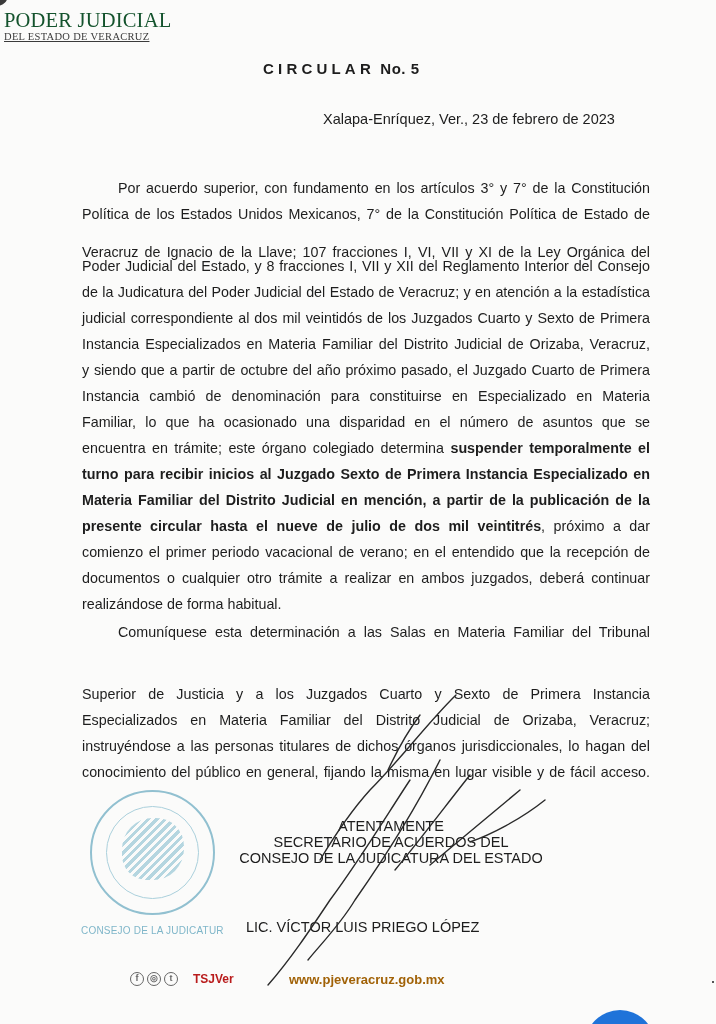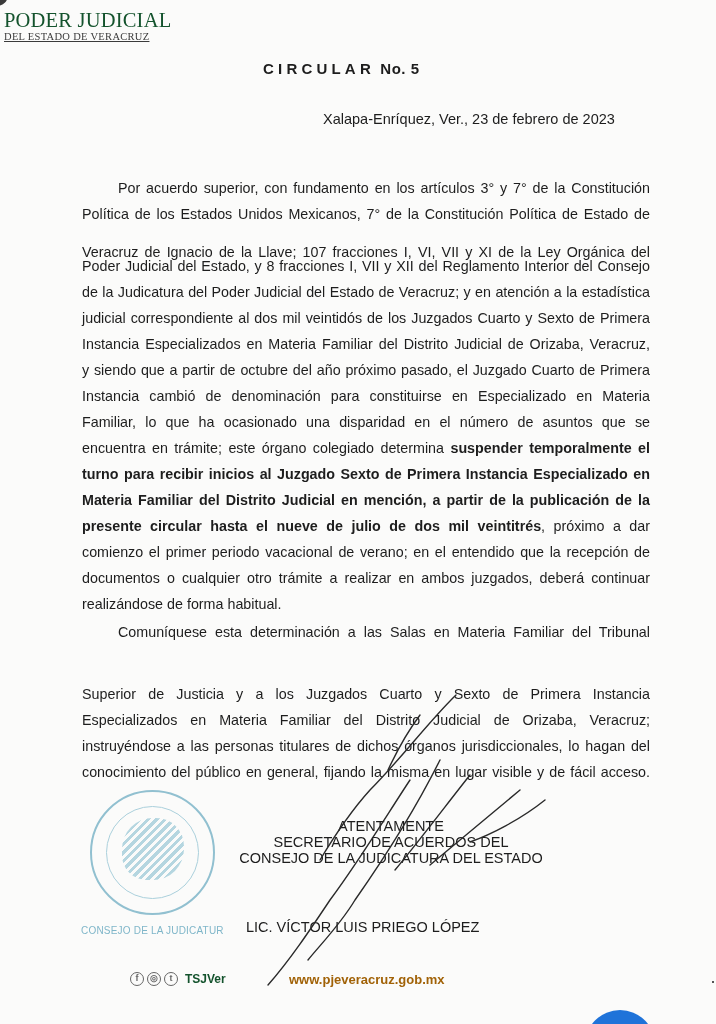--- a/index.html
+++ b/index.html
@@ -69,21 +69,21 @@
   .signature { position: absolute; left: 0; top: 0; width: 716px; height: 1024px; pointer-events: none; }
   .footer {
     position: absolute; left: 130px; top: 972px; display: flex; align-items: center; gap: 3px;
     color: #555; font-size: 12px; white-space: nowrap;
   }
   .soc-icon {
     width: 14px; height: 14px; border: 1.5px solid #666; border-radius: 50%;
     box-sizing: border-box; font-size: 9px; line-height: 11px; text-align: center; color: #666;
     font-weight: bold;
   }
-  .handle { margin-left: 4px; font-weight: bold; color: #14532d; }
+  .handle { margin-left: 12px; font-weight: bold; color: #b91c1c; }
   .url {
     position: absolute; left: 289px; top: 972px; font-size: 13px; font-weight: bold;
     color: #a16207; white-space: nowrap;
   }
   .blue-circle {
     position: absolute; left: 585px; top: 1010px; width: 70px; height: 70px;
     border-radius: 50%; background: #1f73d9;
   }
   .dot { position: absolute; left: 712px; top: 981px; width: 2px; height: 2px; background: #555; }
 </style>

